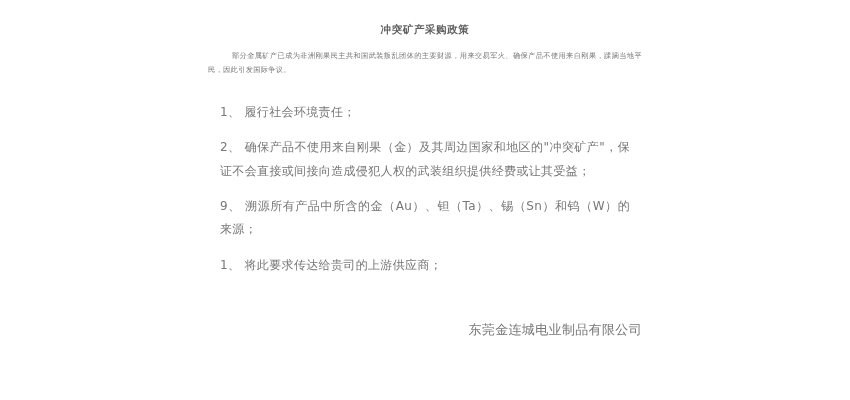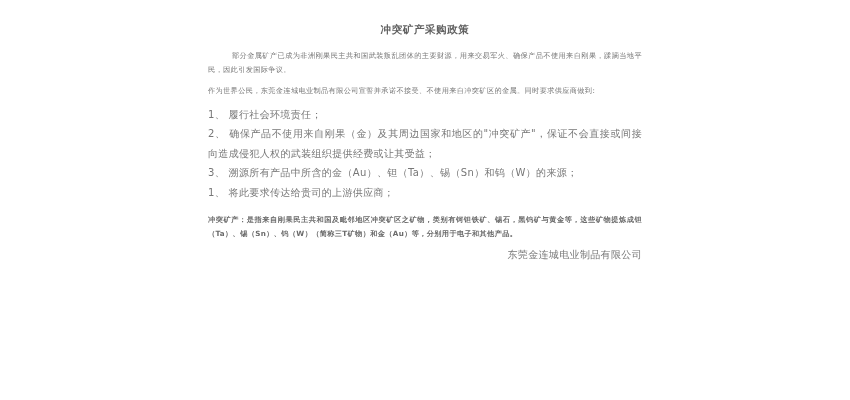--- a/index.html
+++ b/index.html
@@ -46,66 +46,64 @@
   .para.indent {
     text-indent: 24px;
   }
   .spacer-sm {
     height: 5px;
   }
   .spacer-md {
     height: 11px;
   }
   .list-item {
-    font-size: 10px;
+    font-size: 12px;
     line-height: 1.95;
     color: #777777;
-    margin: 0;
+    margin: 12px;
     text-align: justify;
     letter-spacing: 0.35px;
   }
   .bold-block {
     font-size: 7.2px;
     line-height: 1.95;
     color: #6a6a6a;
     font-weight: bold;
     text-align: justify;
     letter-spacing: 0.35px;
     margin: 0;
   }
   .signature {
-    margin-top: 4px;
+    margin-top: 18px;
     text-align: right;
-    font-size: 10px;
+    font-size: 13px;
     color: #777777;
     letter-spacing: 0.35px;
     line-height: 1.9;
   }
 </style>
 </head>
 <body>
 
 <div class="page">
   <div class="doc">
 
     <h1 class="doc-title">冲突矿产采购政策</h1>
 
     <p class="para indent">部分金属矿产已成为非洲刚果民主共和国武装叛乱团体的主要财源，用来交易军火、确保产品不使用来自刚果，蹂躏当地平民，因此引发国际争议。</p>
 
     <div class="spacer-sm"></div>
 
-    <p class="para">作为世界公民，东莞金连城电业制品有限公司宣誓并承诺不接受、不使用来自冲突矿区的金属。同时要求供应商做到:</p>
 
     <div class="spacer-sm"></div>
 
     <p class="list-item">1、 履行社会环境责任；</p>
     <p class="list-item">2、 确保产品不使用来自刚果（金）及其周边国家和地区的"冲突矿产"，保证不会直接或间接向造成侵犯人权的武装组织提供经费或让其受益；</p>
-    <p class="list-item">3、 溯源所有产品中所含的金（Au）、钽（Ta）、锡（Sn）和钨（W）的来源；</p>
+    <p class="list-item">9、 溯源所有产品中所含的金（Au）、钽（Ta）、锡（Sn）和钨（W）的来源；</p>
     <p class="list-item">1、 将此要求传达给贵司的上游供应商；</p>
 
     <div class="spacer-md"></div>
 
-    <p class="bold-block">冲突矿产：是指来自刚果民主共和国及毗邻地区冲突矿区之矿物，类别有钶钽铁矿、锡石，黑钨矿与黄金等，这些矿物提炼成钽（Ta）、锡（Sn）、钨（W）（简称三T矿物）和金（Au）等，分别用于电子和其他产品。</p>
 
     <div class="signature">东莞金连城电业制品有限公司</div>
 
   </div>
 </div>
 
 </body></html>

